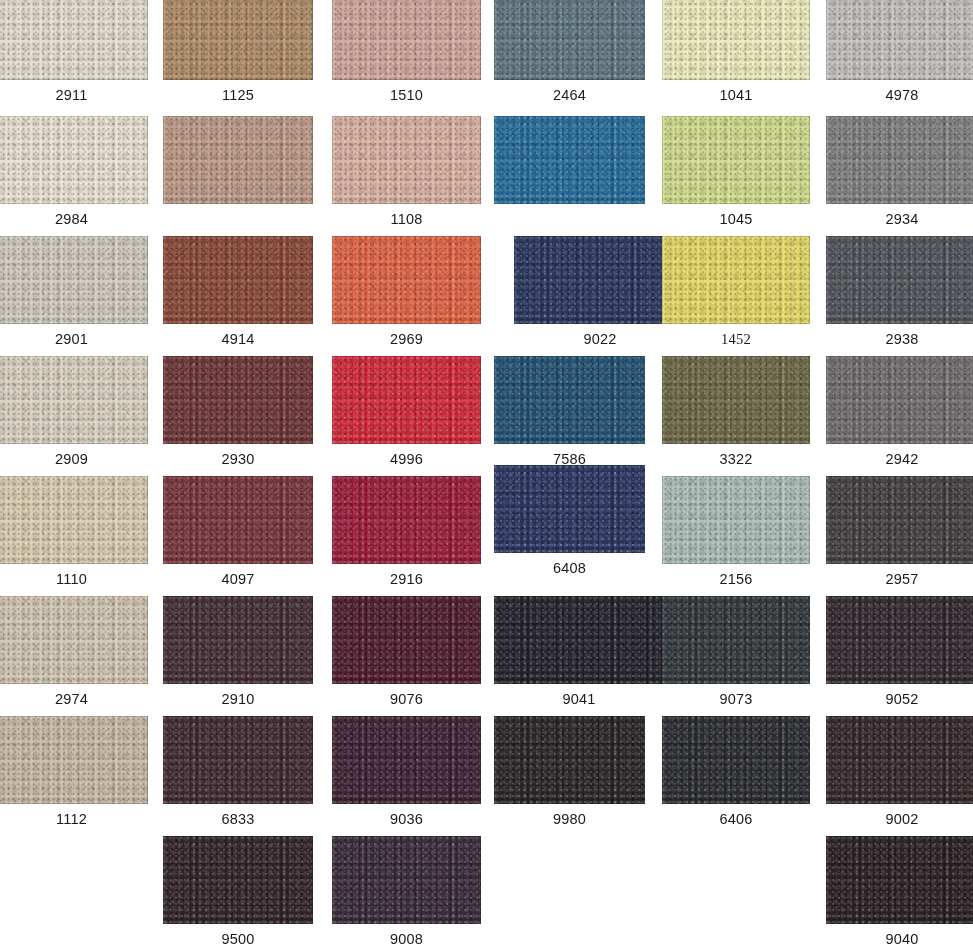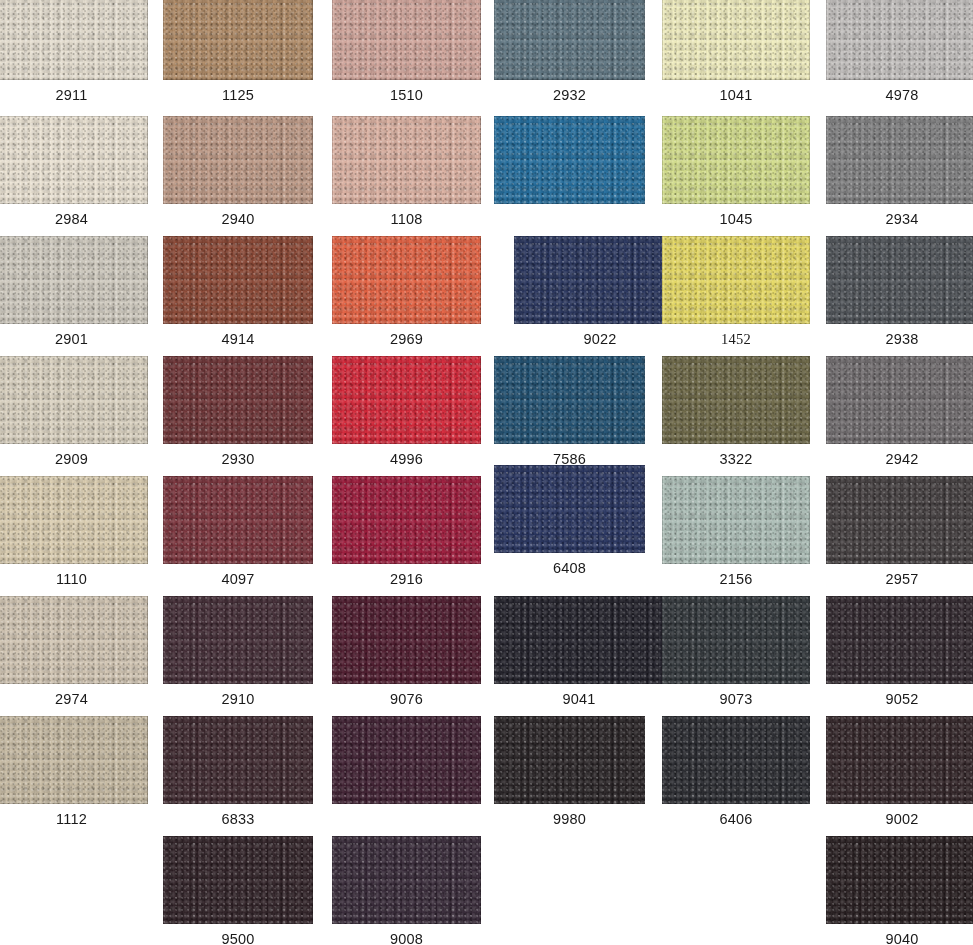--- a/index.html
+++ b/index.html
@@ -83,37 +83,36 @@
     <div class="swatch-cell row-cropped" style="left: 163px; top: -4px; width: 150px; height: 118px;">
       <div class="swatch-chip" style="background-color: rgb(176, 138, 100); background-image: radial-gradient(circle at 35% 40%, rgba(255, 255, 255, 0.16), rgba(255, 255, 255, 0) 60%), radial-gradient(circle at 75% 70%, rgba(0, 0, 0, 0.14), rgba(0, 0, 0, 0) 62%), linear-gradient(115deg, rgba(255, 255, 255, 0.07), rgba(0, 0, 0, 0.07));"></div>
       <div class="swatch-label">1125</div>
     </div>
     <div class="swatch-cell row-cropped" style="left: 332px; top: -4px; width: 149px; height: 118px;">
       <div class="swatch-chip" style="background-color: rgb(212, 167, 156); background-image: radial-gradient(circle at 35% 40%, rgba(255, 255, 255, 0.16), rgba(255, 255, 255, 0) 60%), radial-gradient(circle at 75% 70%, rgba(0, 0, 0, 0.14), rgba(0, 0, 0, 0) 62%), linear-gradient(115deg, rgba(255, 255, 255, 0.07), rgba(0, 0, 0, 0.07));"></div>
       <div class="swatch-label">1510</div>
     </div>
     <div class="swatch-cell row-cropped" style="left: 494px; top: -4px; width: 151px; height: 118px;">
       <div class="swatch-chip" style="background-color: rgb(91, 115, 128); background-image: radial-gradient(circle at 35% 40%, rgba(255, 255, 255, 0.16), rgba(255, 255, 255, 0) 60%), radial-gradient(circle at 75% 70%, rgba(0, 0, 0, 0.14), rgba(0, 0, 0, 0) 62%), linear-gradient(115deg, rgba(255, 255, 255, 0.07), rgba(0, 0, 0, 0.07));"></div>
-      <div class="swatch-label">2932</div>
+      <div class="swatch-label">2464</div>
     </div>
     <div class="swatch-cell row-cropped" style="left: 662px; top: -4px; width: 148px; height: 118px;">
       <div class="swatch-chip" style="background-color: rgb(243, 240, 191); background-image: radial-gradient(circle at 35% 40%, rgba(255, 255, 255, 0.16), rgba(255, 255, 255, 0) 60%), radial-gradient(circle at 75% 70%, rgba(0, 0, 0, 0.14), rgba(0, 0, 0, 0) 62%), linear-gradient(115deg, rgba(255, 255, 255, 0.07), rgba(0, 0, 0, 0.07));"></div>
       <div class="swatch-label">1041</div>
     </div>
     <div class="swatch-cell row-cropped" style="left: 826px; top: -4px; width: 152px; height: 118px;">
       <div class="swatch-chip" style="background-color: rgb(198, 195, 193); background-image: radial-gradient(circle at 35% 40%, rgba(255, 255, 255, 0.16), rgba(255, 255, 255, 0) 60%), radial-gradient(circle at 75% 70%, rgba(0, 0, 0, 0.14), rgba(0, 0, 0, 0) 62%), linear-gradient(115deg, rgba(255, 255, 255, 0.07), rgba(0, 0, 0, 0.07));"></div>
       <div class="swatch-label">4978</div>
     </div>
     <div class="swatch-cell" style="left: -5px; top: 116px; width: 153px; height: 118px;">
       <div class="swatch-chip" style="background-color: rgb(238, 229, 213); background-image: radial-gradient(circle at 35% 40%, rgba(255, 255, 255, 0.16), rgba(255, 255, 255, 0) 60%), radial-gradient(circle at 75% 70%, rgba(0, 0, 0, 0.14), rgba(0, 0, 0, 0) 62%), linear-gradient(115deg, rgba(255, 255, 255, 0.07), rgba(0, 0, 0, 0.07));"></div>
       <div class="swatch-label">2984</div>
     </div>
     <div class="swatch-cell" style="left: 163px; top: 116px; width: 150px; height: 118px;">
       <div class="swatch-chip" style="background-color: rgb(192, 154, 133); background-image: radial-gradient(circle at 35% 40%, rgba(255, 255, 255, 0.16), rgba(255, 255, 255, 0) 60%), radial-gradient(circle at 75% 70%, rgba(0, 0, 0, 0.14), rgba(0, 0, 0, 0) 62%), linear-gradient(115deg, rgba(255, 255, 255, 0.07), rgba(0, 0, 0, 0.07));"></div>
-      <div class="swatch-label">2940</div>
     </div>
     <div class="swatch-cell" style="left: 332px; top: 116px; width: 149px; height: 118px;">
       <div class="swatch-chip" style="background-color: rgb(223, 179, 162); background-image: radial-gradient(circle at 35% 40%, rgba(255, 255, 255, 0.16), rgba(255, 255, 255, 0) 60%), radial-gradient(circle at 75% 70%, rgba(0, 0, 0, 0.14), rgba(0, 0, 0, 0) 62%), linear-gradient(115deg, rgba(255, 255, 255, 0.07), rgba(0, 0, 0, 0.07));"></div>
       <div class="swatch-label">1108</div>
     </div>
     <div class="swatch-cell" style="left: 494px; top: 116px; width: 151px; height: 118px;">
       <div class="swatch-chip" style="background-color: rgb(30, 106, 156); background-image: radial-gradient(circle at 35% 40%, rgba(255, 255, 255, 0.16), rgba(255, 255, 255, 0) 60%), radial-gradient(circle at 75% 70%, rgba(0, 0, 0, 0.14), rgba(0, 0, 0, 0) 62%), linear-gradient(115deg, rgba(255, 255, 255, 0.07), rgba(0, 0, 0, 0.07));"></div>
     </div>
     <div class="swatch-cell" style="left: 662px; top: 116px; width: 148px; height: 118px;">
       <div class="swatch-chip" style="background-color: rgb(213, 224, 139); background-image: radial-gradient(circle at 35% 40%, rgba(255, 255, 255, 0.16), rgba(255, 255, 255, 0) 60%), radial-gradient(circle at 75% 70%, rgba(0, 0, 0, 0.14), rgba(0, 0, 0, 0) 62%), linear-gradient(115deg, rgba(255, 255, 255, 0.07), rgba(0, 0, 0, 0.07));"></div>
@@ -222,20 +221,21 @@
     <div class="swatch-cell" style="left: -5px; top: 716px; width: 153px; height: 118px;">
       <div class="swatch-chip" style="background-color: rgb(201, 188, 164); background-image: radial-gradient(circle at 35% 40%, rgba(255, 255, 255, 0.16), rgba(255, 255, 255, 0) 60%), radial-gradient(circle at 75% 70%, rgba(0, 0, 0, 0.14), rgba(0, 0, 0, 0) 62%), linear-gradient(115deg, rgba(255, 255, 255, 0.07), rgba(0, 0, 0, 0.07));"></div>
       <div class="swatch-label">1112</div>
     </div>
     <div class="swatch-cell" style="left: 163px; top: 716px; width: 150px; height: 118px;">
       <div class="swatch-chip" style="background-color: rgb(58, 35, 42); background-image: radial-gradient(circle at 35% 40%, rgba(255, 255, 255, 0.16), rgba(255, 255, 255, 0) 60%), radial-gradient(circle at 75% 70%, rgba(0, 0, 0, 0.14), rgba(0, 0, 0, 0) 62%), linear-gradient(115deg, rgba(255, 255, 255, 0.07), rgba(0, 0, 0, 0.07));"></div>
       <div class="swatch-label">6833</div>
     </div>
     <div class="swatch-cell" style="left: 332px; top: 716px; width: 149px; height: 118px;">
       <div class="swatch-chip" style="background-color: rgb(59, 27, 45); background-image: radial-gradient(circle at 35% 40%, rgba(255, 255, 255, 0.16), rgba(255, 255, 255, 0) 60%), radial-gradient(circle at 75% 70%, rgba(0, 0, 0, 0.14), rgba(0, 0, 0, 0) 62%), linear-gradient(115deg, rgba(255, 255, 255, 0.07), rgba(0, 0, 0, 0.07));"></div>
+      <div class="swatch-label">9036</div>
     </div>
     <div class="swatch-cell" style="left: 494px; top: 716px; width: 151px; height: 118px;">
       <div class="swatch-chip" style="background-color: rgb(35, 30, 32); background-image: radial-gradient(circle at 35% 40%, rgba(255, 255, 255, 0.16), rgba(255, 255, 255, 0) 60%), radial-gradient(circle at 75% 70%, rgba(0, 0, 0, 0.14), rgba(0, 0, 0, 0) 62%), linear-gradient(115deg, rgba(255, 255, 255, 0.07), rgba(0, 0, 0, 0.07));"></div>
       <div class="swatch-label">9980</div>
     </div>
     <div class="swatch-cell" style="left: 662px; top: 716px; width: 148px; height: 118px;">
       <div class="swatch-chip" style="background-color: rgb(37, 38, 43); background-image: radial-gradient(circle at 35% 40%, rgba(255, 255, 255, 0.16), rgba(255, 255, 255, 0) 60%), radial-gradient(circle at 75% 70%, rgba(0, 0, 0, 0.14), rgba(0, 0, 0, 0) 62%), linear-gradient(115deg, rgba(255, 255, 255, 0.07), rgba(0, 0, 0, 0.07));"></div>
       <div class="swatch-label">6406</div>
     </div>
     <div class="swatch-cell" style="left: 826px; top: 716px; width: 152px; height: 118px;">

